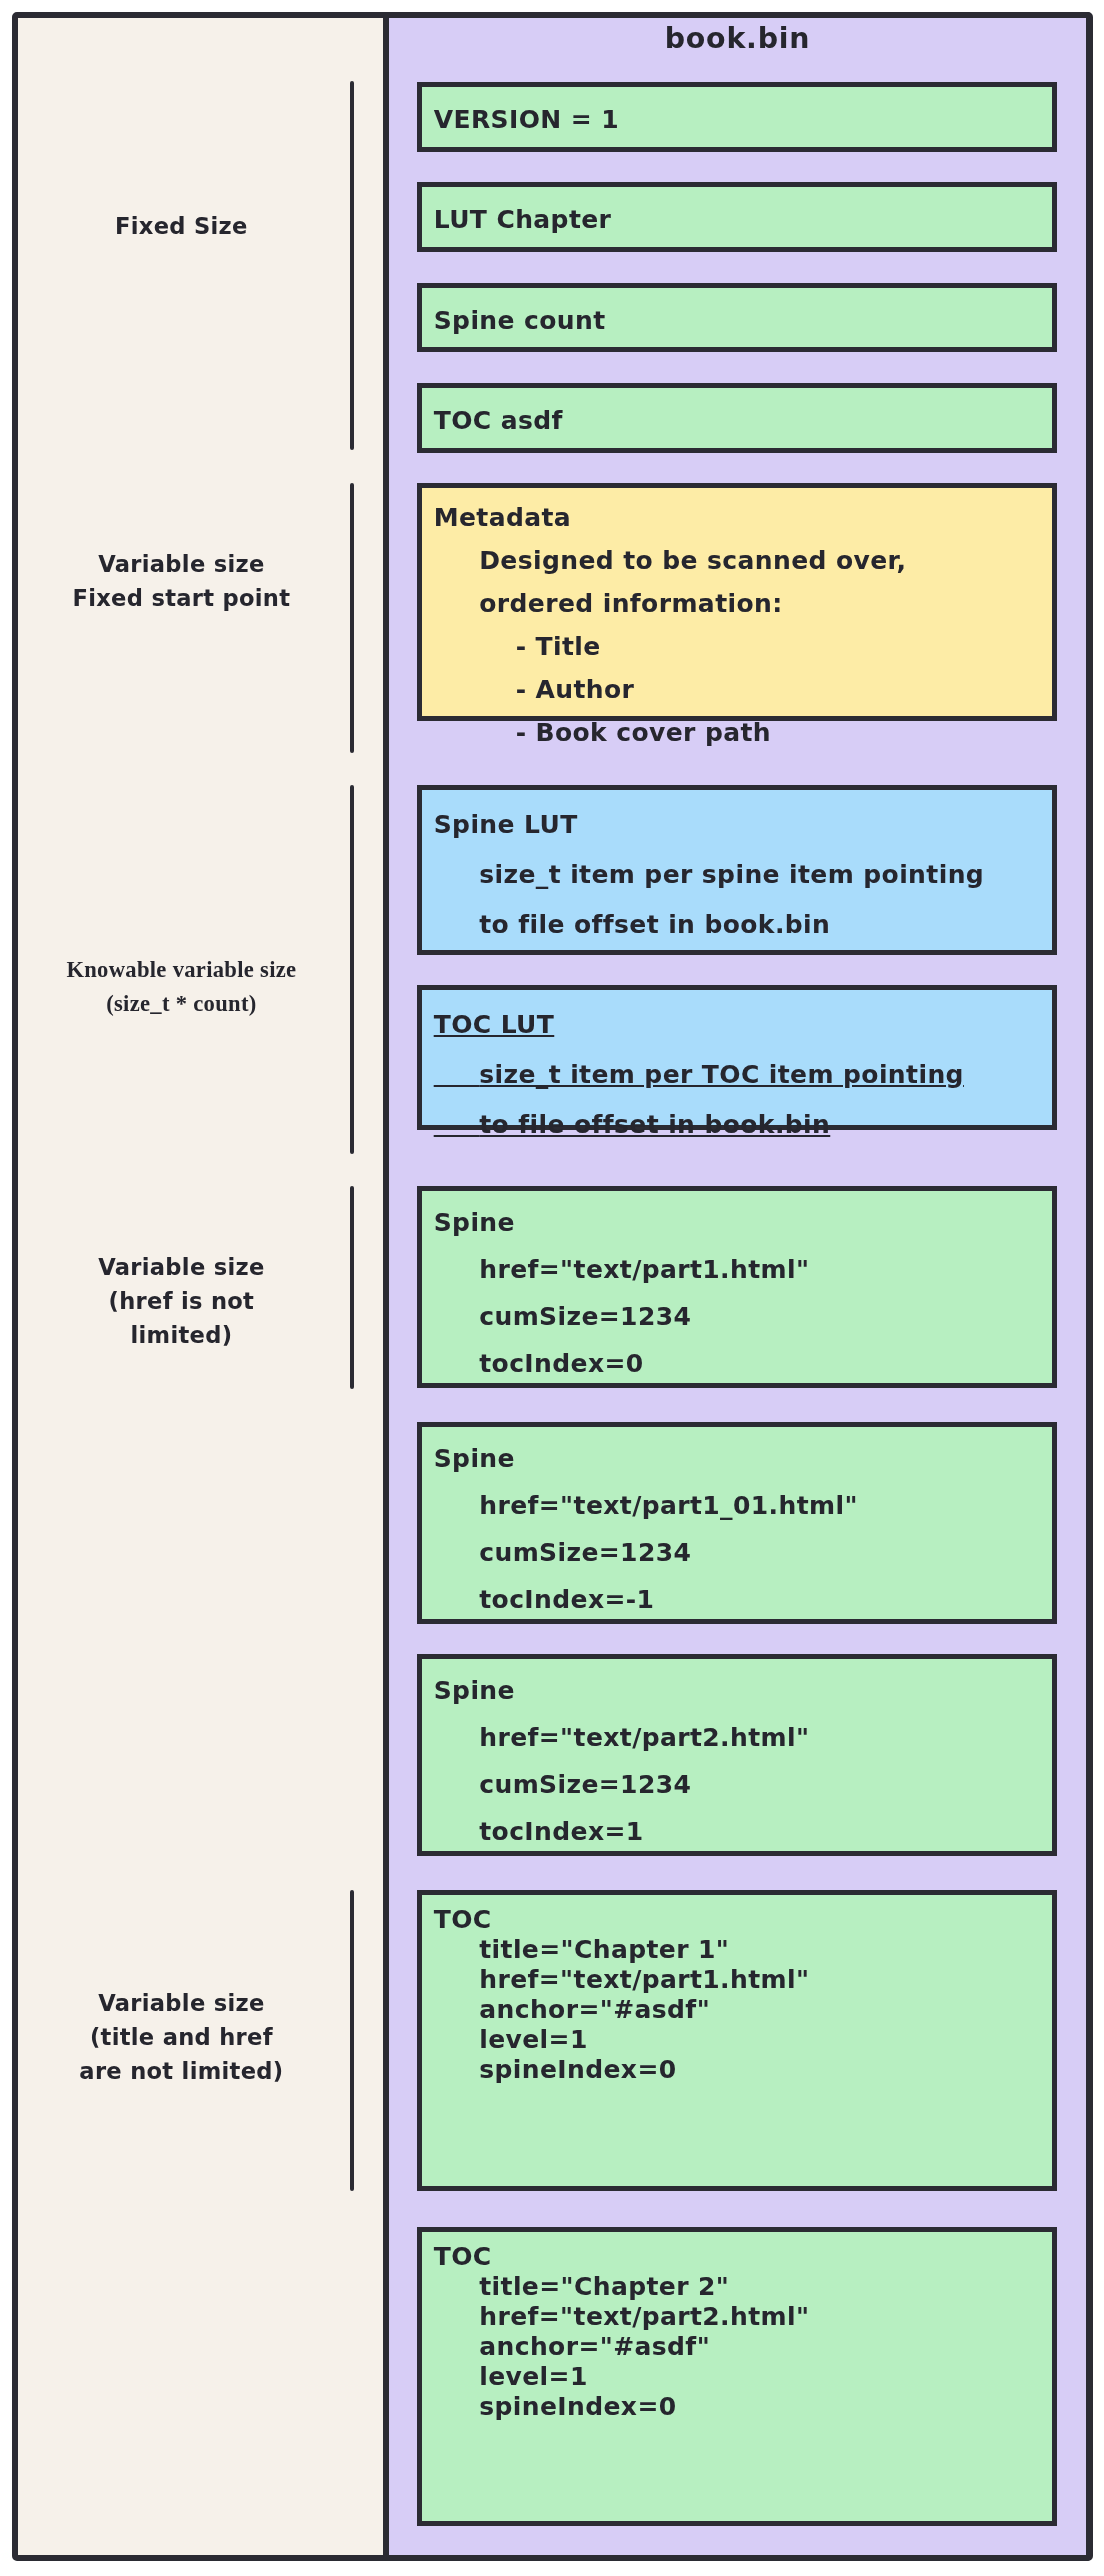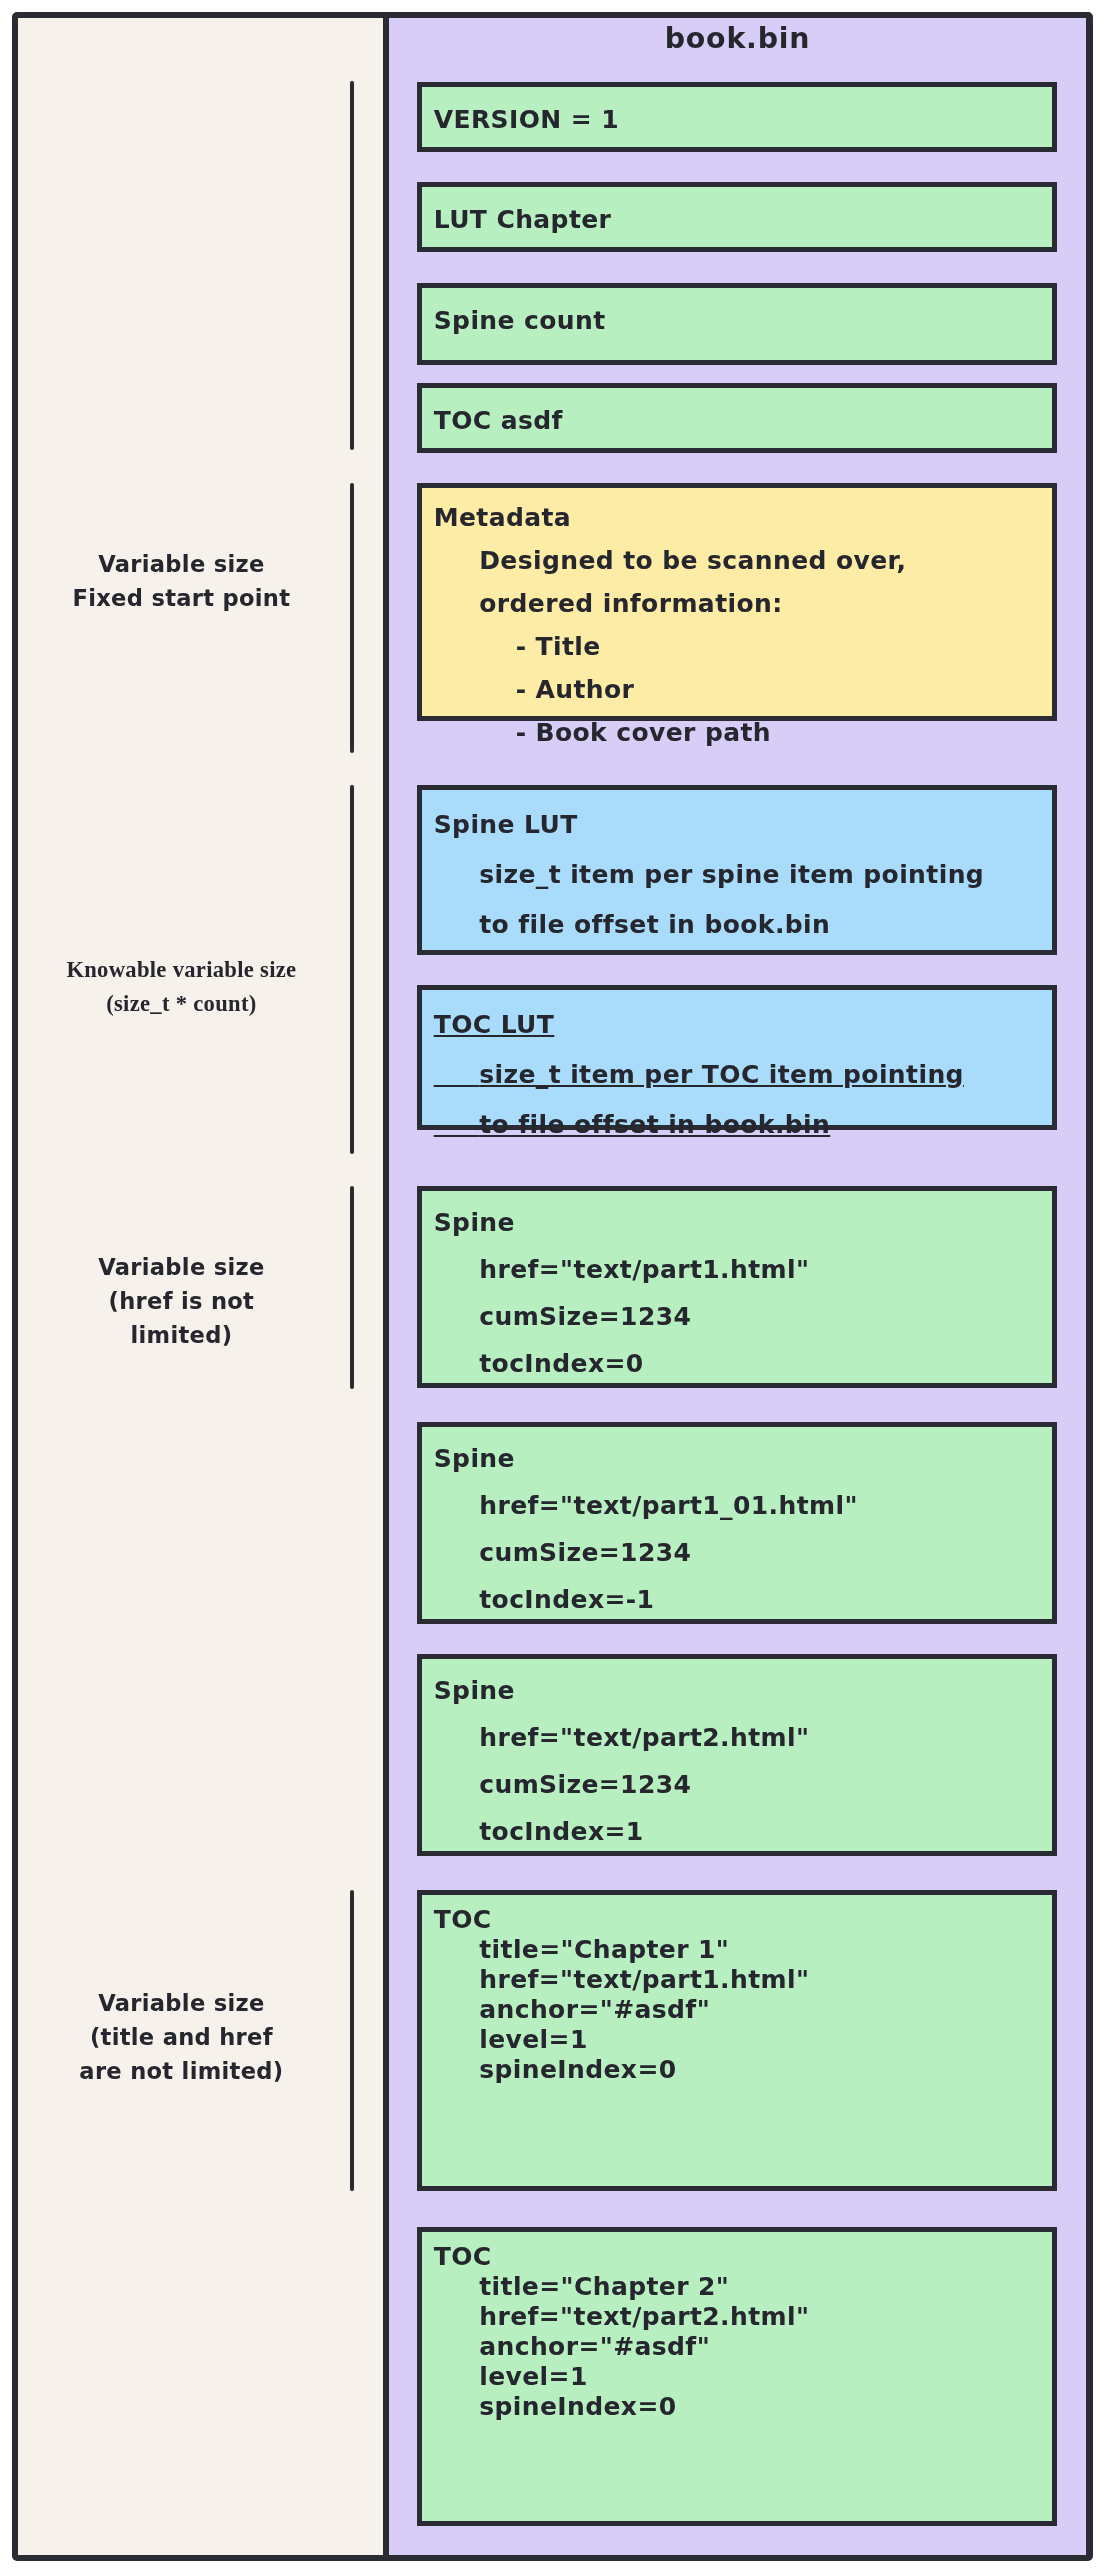--- a/index.html
+++ b/index.html
@@ -50,38 +50,39 @@
   <div class="bin-panel"></div>
 
   <div class="panel-title">book.bin</div>
 
   <div class="bracket" style="top:81px;height:369px;"></div>
   <div class="bracket" style="top:483px;height:270px;"></div>
   <div class="bracket" style="top:785px;height:369px;"></div>
   <div class="bracket" style="top:1186px;height:203px;"></div>
   <div class="bracket" style="top:1890px;height:301px;"></div>
 
+  <div class="side-label" style="top:192px;height:67px;">Fixed Size</div>
   <div class="side-label" style="top:531px;height:100px;">Variable size
 Fixed start point</div>
   <div class="side-label" style="top:939px;height:96px;font-family:Liberation Serif, serif;">Knowable variable size
 (size_t * count)</div>
   <div class="side-label" style="top:1238px;height:125px;">Variable size
 (href is not
 limited)</div>
   <div class="side-label" style="top:1974px;height:125px;">Variable size
 (title and href
 are not limited)</div>
 
   <div class="box c-green lh-single" style="top:82px;height:70px;">
     <div class="t">VERSION = 1</div>
   </div>
   <div class="box c-green lh-single" style="top:182px;height:70px;">
     <div class="t">LUT Chapter</div>
   </div>
-  <div class="box c-green lh-single" style="top:283px;height:82px;">
+  <div class="box c-green lh-single" style="top:283px;height:69px;">
     <div class="t">Spine count</div>
   </div>
   <div class="box c-green lh-single" style="top:383px;height:70px;">
     <div class="t">TOC asdf</div>
   </div>
 
   <div class="box c-yellow lh-meta" style="top:483px;height:238px;">
     <div class="t">Metadata
      Designed to be scanned over,
      ordered information:

